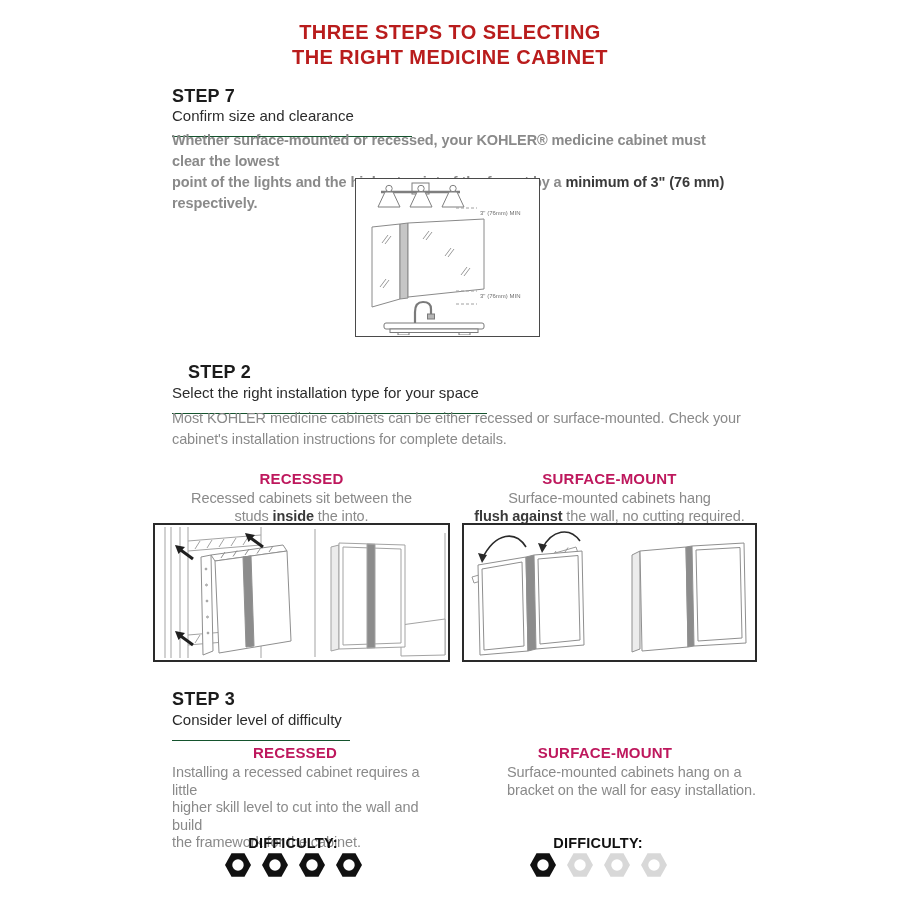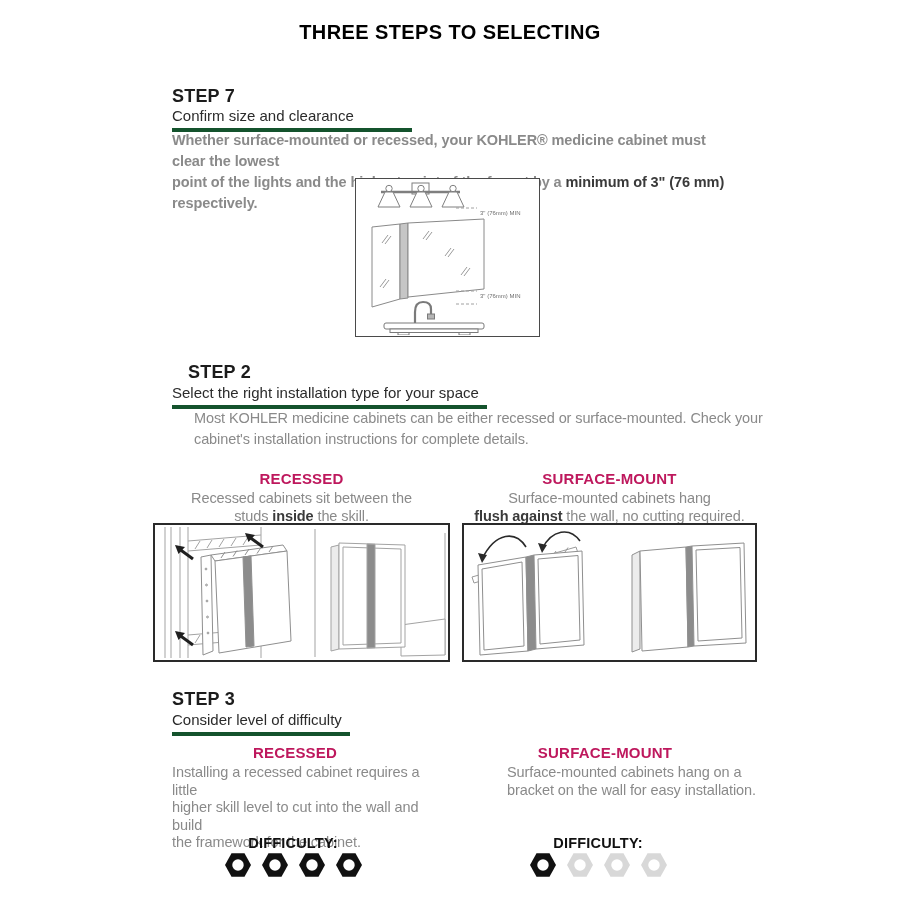--- a/index.html
+++ b/index.html
@@ -1,41 +1,42 @@
 <!DOCTYPE html>
 <html><head>
 <meta charset="utf-8">
 <style>
   html,body{margin:0;padding:0;background:#fff;}
   .page{position:relative;width:900px;height:900px;background:#ffffff;overflow:hidden;
         font-family:"Liberation Sans","DejaVu Sans",sans-serif;color:#1a1a1a;}
   .title{position:absolute;top:20px;left:0;width:900px;text-align:center;
-         font-size:20px;font-weight:bold;line-height:25px;letter-spacing:.4px;color:#000000;}
+         font-size:20px;font-weight:bold;line-height:25px;letter-spacing:.4px;color:#b91c1c;}
   .step-label{position:absolute;left:172px;font-size:18px;font-weight:bold;color:#1c1c1c;letter-spacing:.2px;}
-  .subtitle{position:absolute;left:172px;font-size:15px;color:#2b2b2b;padding-bottom:4px;border-bottom:4px solid #14532d;}
+  .subtitle{position:absolute;left:172px;font-size:15px;color:#2b2b2b;padding-bottom:12px;border-bottom:1px solid #14532d;}
   .body-text{position:absolute;left:172px;font-size:14.5px;line-height:21px;color:#8a8a8a;
              white-space:pre-line;letter-spacing:-.1px;margin:0;}
   .body-text b{color:#3a3a3a;}
   .col-head{position:absolute;font-size:15px;font-weight:bold;color:#be185d;text-align:center;letter-spacing:.2px;}
   .col-desc{position:absolute;font-size:14.5px;line-height:17.5px;color:#8a8a8a;white-space:pre-line;letter-spacing:-.1px;}
   .col-desc b{color:#3a3a3a;}
   .img-box{position:absolute;border:2px solid #2a2a2a;background:#fff;box-sizing:border-box;}
   .diagram-box{position:absolute;left:355px;top:178px;width:185px;height:159px;
                border:1.5px solid #4a4a4a;background:#fff;box-sizing:border-box;}
   .difficulty-label{position:absolute;font-size:14.5px;font-weight:bold;color:#111;text-align:center;letter-spacing:.2px;}
   .nut-row{position:absolute;display:flex;gap:9px;justify-content:center;align-items:center;}
   svg{display:block;}
 </style>
 </head>
 <body>
 
 <div class="page">
 
   <div class="title">
     <div>THREE STEPS TO SELECTING</div>
+    <div>THE RIGHT MEDICINE CABINET</div>
   </div>
 
   <div class="step-label" style="top:86px;">STEP 7</div>
   <div class="subtitle" style="top:107px;padding-right:58px;">Confirm size and clearance</div>
   <p class="body-text" style="top:130px;width:565px;font-weight:bold;"><span>Whether surface-mounted or recessed, your KOHLER® medicine cabinet must clear the lowest
 point of the lights and the highest point of the faucet by a </span><b>minimum of 3" (76 mm)</b><span> respectively.</span></p>
 
   <div class="diagram-box">
     <svg width="182" height="156" viewBox="0 0 182 156">
 
@@ -90,28 +91,28 @@
         <rect x="28" y="144" width="100" height="6" rx="2"></rect>
         <rect x="34" y="150" width="88" height="3.5"></rect>
         <rect x="42" y="153.5" width="11" height="2.5"></rect>
         <rect x="103" y="153.5" width="11" height="2.5"></rect>
       </g>
     </svg>
   </div>
 
   <div class="step-label" style="top:362px;margin-left:16px;">STEP 2</div>
   <div class="subtitle" style="top:384px;padding-right:8px;">Select the right installation type for your space</div>
-  <p class="body-text" style="top:408px;width:570px;margin-left:22px;">Most KOHLER medicine cabinets can be either recessed or surface-mounted. Check your
+  <p class="body-text" style="top:408px;width:570px;">Most KOHLER medicine cabinets can be either recessed or surface-mounted. Check your
 cabinet's installation instructions for complete details.</p>
 
   <div class="col-head" style="top:470px;left:153px;width:297px;">RECESSED</div>
   <div class="col-head" style="top:470px;left:462px;width:295px;">SURFACE-MOUNT</div>
 
   <div class="col-desc" style="top:490px;left:153px;width:297px;text-align:center;"><span>Recessed cabinets sit between the
-studs </span><b>inside</b><span> the skill.</span></div>
+studs </span><b>inside</b><span> the into.</span></div>
   <div class="col-desc" style="top:490px;left:462px;width:295px;text-align:center;"><span>Surface-mounted cabinets hang
 </span><b>flush against</b><span> the wall, no cutting required.</span></div>
 
   <div class="img-box" style="top:523px;left:153px;width:297px;height:139px;">
     <svg width="293" height="135" viewBox="0 0 293 135">
       <g stroke="#a3a3a3" fill="none" stroke-width="1">
 
         <line x1="10" y1="2" x2="10" y2="133"></line>
           <line x1="16" y1="2" x2="16" y2="133"></line>
         <line x1="25" y1="2" x2="25" y2="133"></line>

